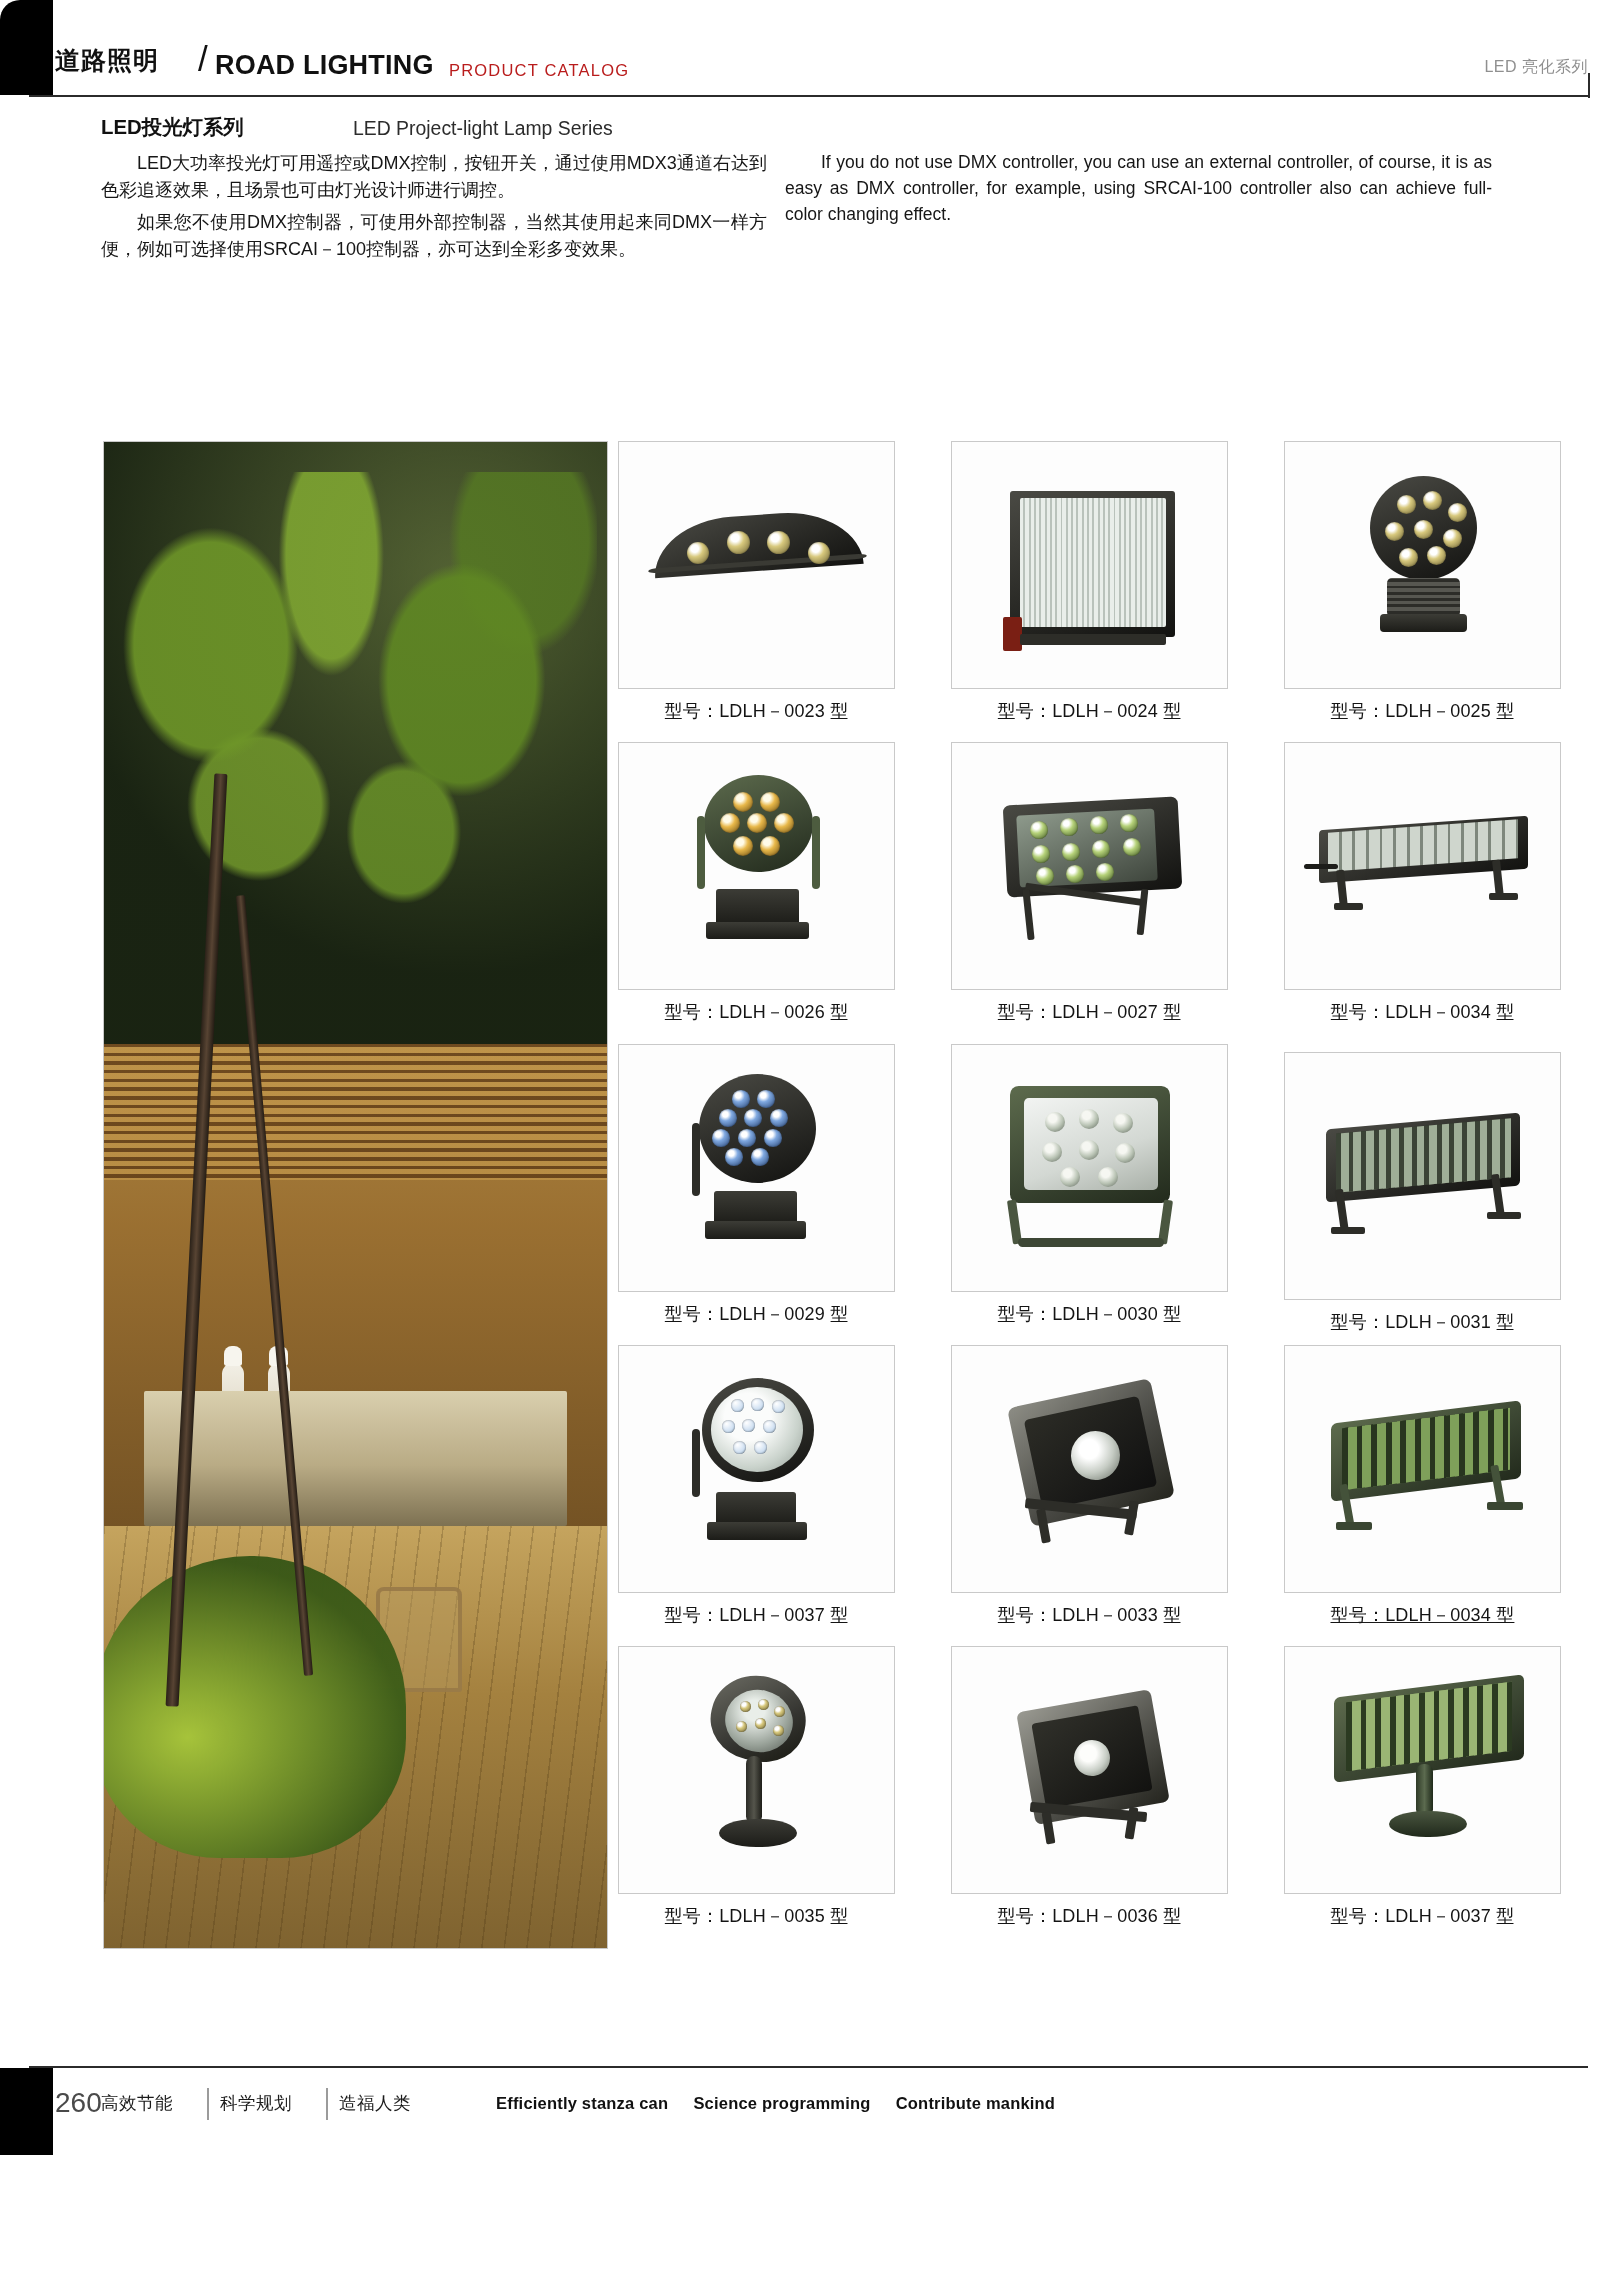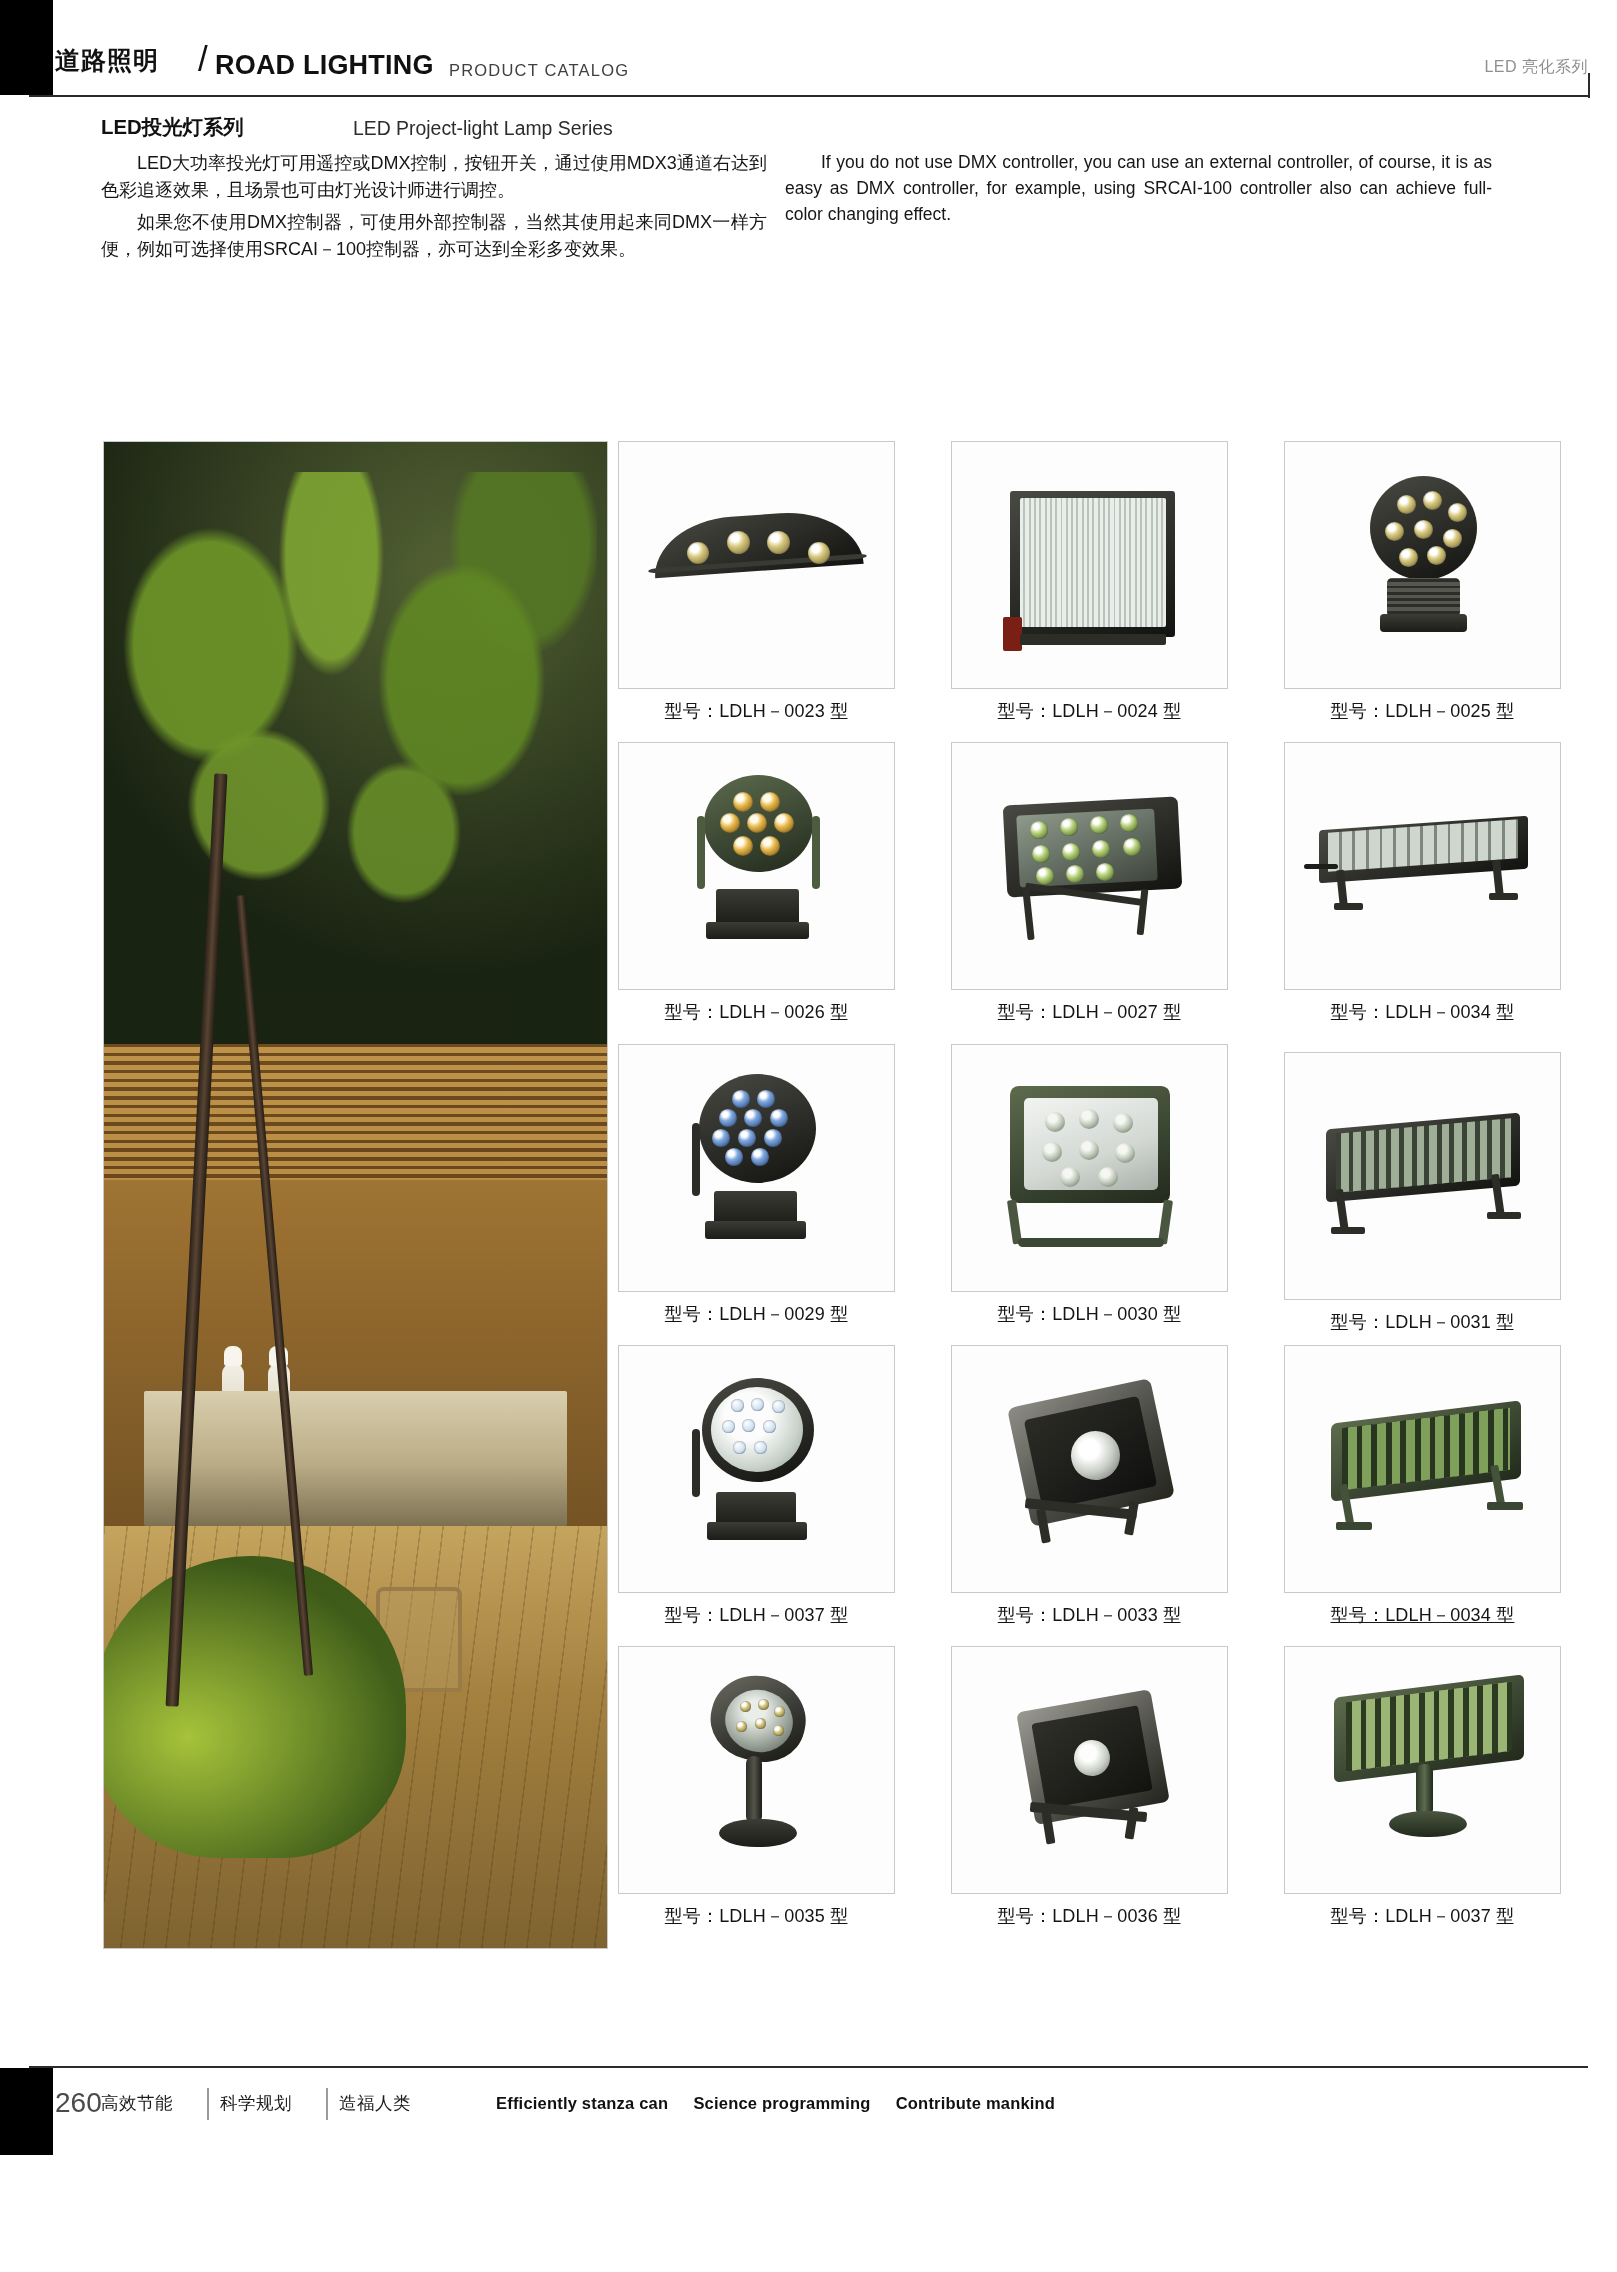--- a/index.html
+++ b/index.html
@@ -10,20 +10,21 @@
   body {
     font-family: "Liberation Sans", sans-serif;
     color: #1a1a1a;
   }
   .page {
     position: relative;
     width: 1617px;
     height: 2273px;
     background: #ffffff;
     overflow: hidden;
+    border-radius: 20px;
   }
 
   
   .header {
     position: absolute;
     left: 0;
     top: 0;
     width: 1617px;
     height: 109px;
   }
@@ -78,21 +79,21 @@
     font-weight: bold;
     color: #111111;
     letter-spacing: 0.2px;
     line-height: 1;
   }
   .header-sub {
     position: absolute;
     left: 449px;
     top: 62px;
     font-size: 16.5px;
-    color: #404040;
+    color: #b91c1c;
     letter-spacing: 1.2px;
     line-height: 1;
   }
   .header-right {
     position: absolute;
     right: 29px;
     top: 59px;
     font-size: 16px;
     color: #8f8f8f;
     letter-spacing: 0.5px;

